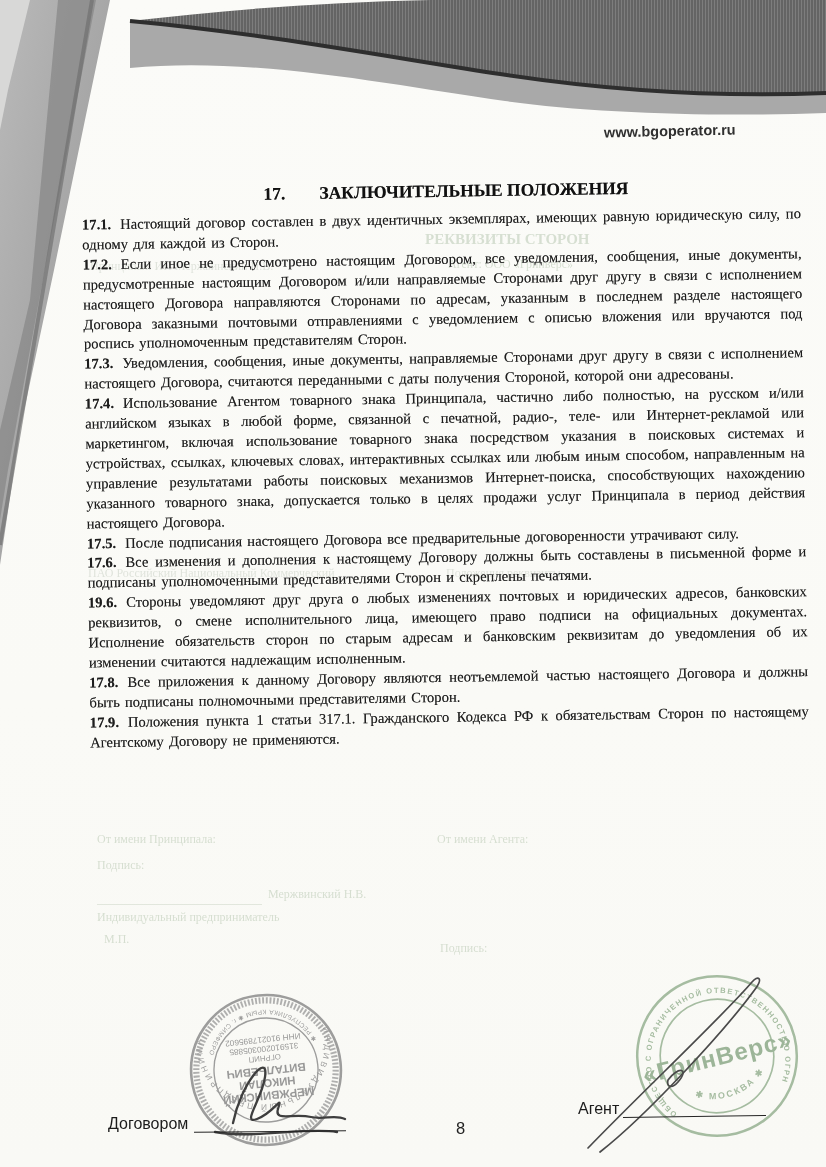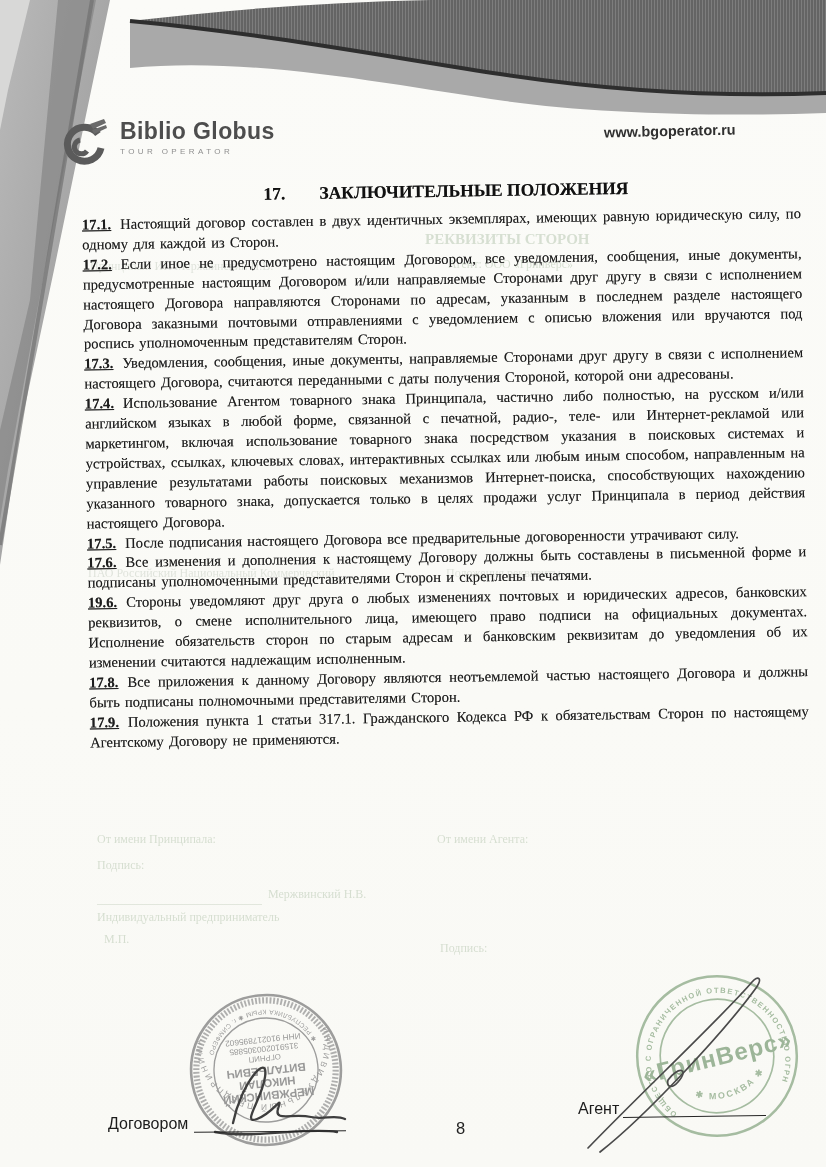--- a/index.html
+++ b/index.html
@@ -12,21 +12,21 @@
               color:#4d4d4d;letter-spacing:.4px;}
   .logo-sub{font-family:"Liberation Sans",sans-serif;font-size:8px;color:#8f8f8f;
             letter-spacing:3.4px;margin-top:2px;}
   .site-url{font-family:"Liberation Sans",sans-serif;font-weight:bold;font-size:14.5px;color:#303030;}
   
   .textblock{left:84px;top:182px;width:719px;transform:rotate(-0.9deg);transform-origin:40% 30%;
              color:#1d1d1d;text-shadow:0 0 .4px rgba(20,20,20,.55);}
   .heading{display:flex;justify-content:center;gap:34px;font-weight:bold;font-size:17.5px;
            margin:0 0 8px 10px;color:#111;}
   .para{margin:0;font-size:14.6px;line-height:19.9px;text-align:justify;word-spacing:1.6px;}
-  .pnum{padding-right:9px;text-decoration:underline;}
+  .pnum{padding-right:9px;}
   
   .ghost{color:#8ba583;opacity:.32;filter:blur(.4px);font-size:12px;white-space:nowrap;}
   .ghost.b{font-weight:bold;font-size:15px;}
   .ghost.gray{color:#9aa895;opacity:.28;}
   
   .siglabel{font-family:"Liberation Sans",sans-serif;font-size:16px;color:#1c1c1c;white-space:nowrap;}
   .sigline{border-bottom:1.6px solid #242424;height:0;}
   .pageno{font-family:"Liberation Sans",sans-serif;font-size:16.5px;color:#222;}
   
   .stamp{pointer-events:none;}
@@ -57,36 +57,20 @@
           <stop offset=".55" stop-color="#a5a5a5"></stop>
         <stop offset="1" stop-color="#d8d8d6"></stop>
       </linearGradient>
     </defs>
     <polygon points="0,0 110,0 86,115 54,270 20,430 0,565" fill="url(#eg)"></polygon>
     <polygon points="58,0 96,0 72,125 40,295 8,470 0,520 0,430 30,300" fill="#888888" opacity=".75"></polygon>
     <polygon points="0,0 30,0 8,90 0,130" fill="#dcdcda" opacity=".9"></polygon>
     <line x1="92" y1="0" x2="0" y2="545" stroke="#6e6e6e" stroke-width="4" opacity=".65"></line>
   </svg>
 
-  <div class="abs" style="left:60px;top:118px;display:flex;gap:10px;">
-    <svg width="50" height="52" viewBox="0 0 50 52">
-      <g stroke="#5b5b5b" fill="none">
-        <path d="M38,16 A17,17 0 1 0 41,30" stroke-width="7"></path>
-        <path d="M27,33 A7,7 0 1 1 20,22" stroke-width="5"></path>
-      </g>
-      <g fill="#6a6a6a">
-        <polygon points="30,6 44,1 46,5 33,11"></polygon>
-        <polygon points="32,12 46,7 47,10 34,16"></polygon>
-      </g>
-    </svg>
-    <div>
-      <div class="logo-title">Biblio Globus</div>
-      <div class="logo-sub">TOUR OPERATOR</div>
-    </div>
-  </div>
 
   <div class="abs site-url" style="left:604px;top:123px;transform:rotate(-1.2deg);">www.bgoperator.ru</div>
 
   <div>
     <div class="abs ghost b" style="left:425px;top:231px;">РЕКВИЗИТЫ СТОРОН</div>
     <div class="abs ghost" style="left:448px;top:257px;">Агент: ООО «Гринверс»</div>
     <div class="abs ghost gray" style="left:90px;top:259px;">Принципал: ИП Мержвинский Н.В.</div>
     <div class="abs ghost gray" style="left:88px;top:566px;">ПАО Российский Национальный Коммерческий</div>
     <div class="abs ghost gray" style="left:446px;top:566px;">Положения реквизиты</div>
     <div class="abs ghost" style="left:97px;top:832px;">От имени Принципала:</div>

